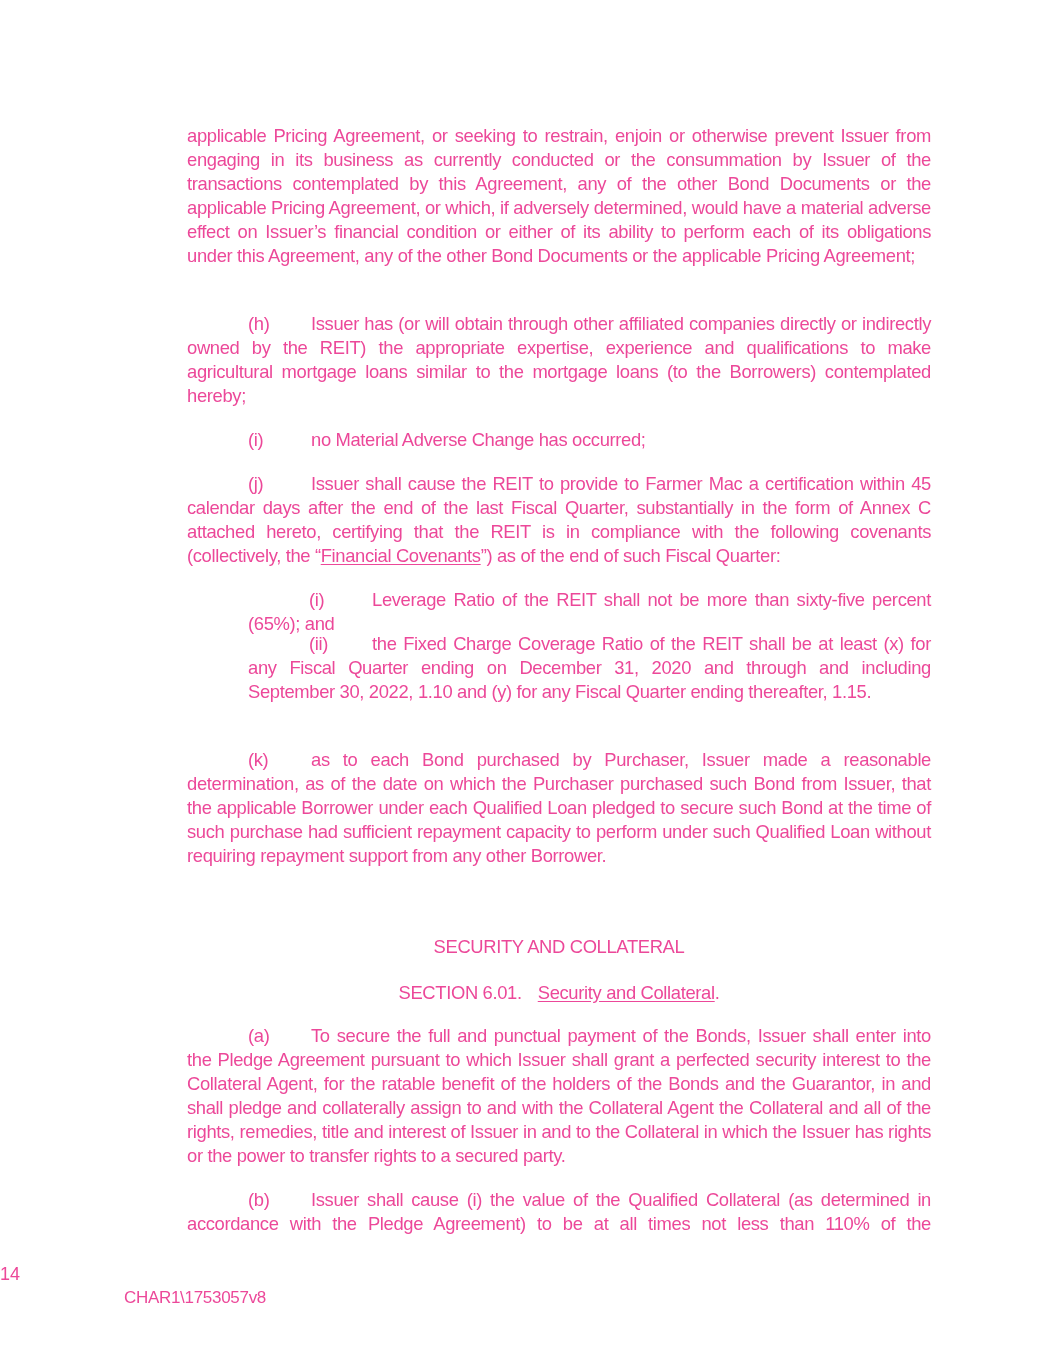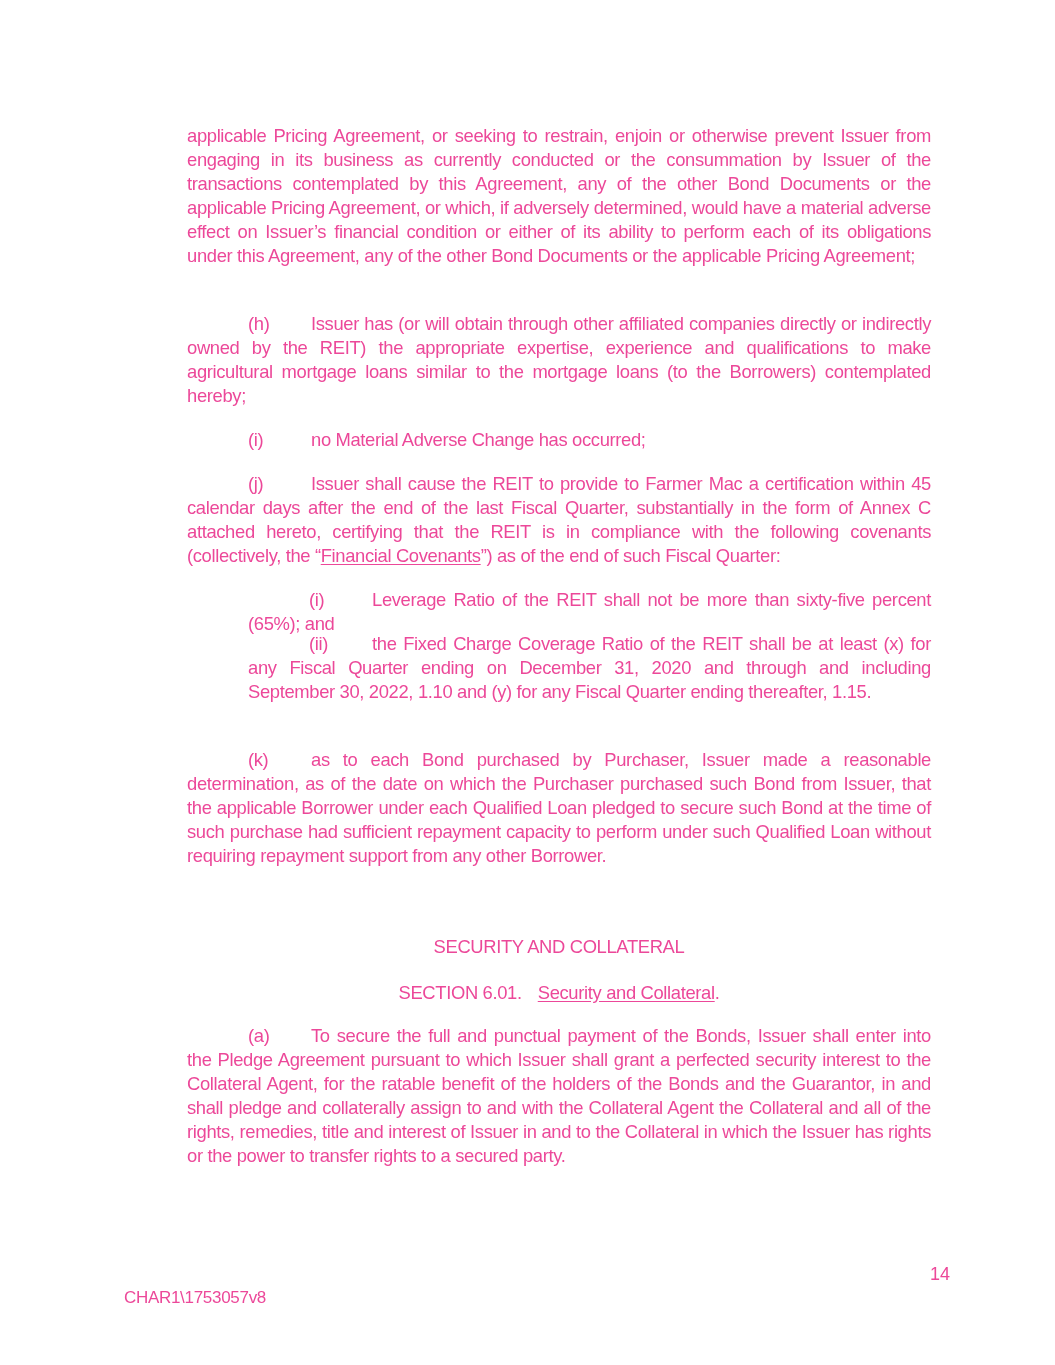--- a/index.html
+++ b/index.html
@@ -15,21 +15,21 @@
     letter-spacing: -0.35px;
   }
   .para { margin: 0; }
   .first-indent-1 { text-indent: 61px; }
   .first-indent-2 { text-indent: 61px; }
   .tab-label { display: inline-block; width: 63px; text-indent: 0; }
   .sub { left: 248px; width: 683px; }
   .center { text-align: center; left: 187px; width: 744px; }
   u { text-decoration: underline; text-underline-offset: 2px; }
   .page-num {
-    position: absolute; left: 0; width: 950px; top: 1264px; text-align: right;
+    position: absolute; left: 0; width: 950px; top: 1264px; text-align: left;
     font-size: 18px; font-family: "Liberation Sans", sans-serif;
   }
   .doc-id {
     position: absolute; left: 124px; top: 1288px; font-size: 17px;
     font-family: "Liberation Sans", sans-serif; letter-spacing: -0.3px;
   }
 </style>
 </head>
 <body>
 
@@ -49,17 +49,18 @@
 
   <p class="text para first-indent-1" style="top:748px;"><span class="tab-label">(k)</span><span>as to each Bond purchased by Purchaser, Issuer made a reasonable determination, as of the date on which the Purchaser purchased such Bond from Issuer, that the applicable Borrower under each Qualified Loan pledged to secure such Bond at the time of such purchase had sufficient repayment capacity to perform under such Qualified Loan without requiring repayment support from any other Borrower.</span></p>
 
 
   <p class="text para center" style="top:935px;">SECURITY AND COLLATERAL</p>
 
   <p class="text para" style="top:981px; text-align:center;"><span>SECTION 6.01.</span><span style="display:inline-block;width:16px;"></span><u>Security and Collateral</u><span>.</span></p>
 
   <p class="text para first-indent-1" style="top:1024px;"><span class="tab-label">(a)</span><span>To secure the full and punctual payment of the Bonds, Issuer shall enter into the Pledge Agreement pursuant to which Issuer shall grant a perfected security interest to the Collateral Agent, for the ratable benefit of the holders of the Bonds and the Guarantor, in and shall pledge and collaterally assign to and with the Collateral Agent the Collateral and all of the rights, remedies, title and interest of Issuer in and to the Collateral in which the Issuer has rights or the power to transfer rights to a secured party.</span></p>
 
+  <p class="text para first-indent-1" style="top:1188px; text-align-last: justify;"><span class="tab-label">(b)</span><span>Issuer shall cause (i) the value of the Qualified Collateral (as determined in accordance with the Pledge Agreement) to be at all times not less than 110% of the</span></p>
 
   <div class="page-num">14</div>
   <div class="doc-id">CHAR1\1753057v8</div>
 
 </div>
 
 </body></html>

